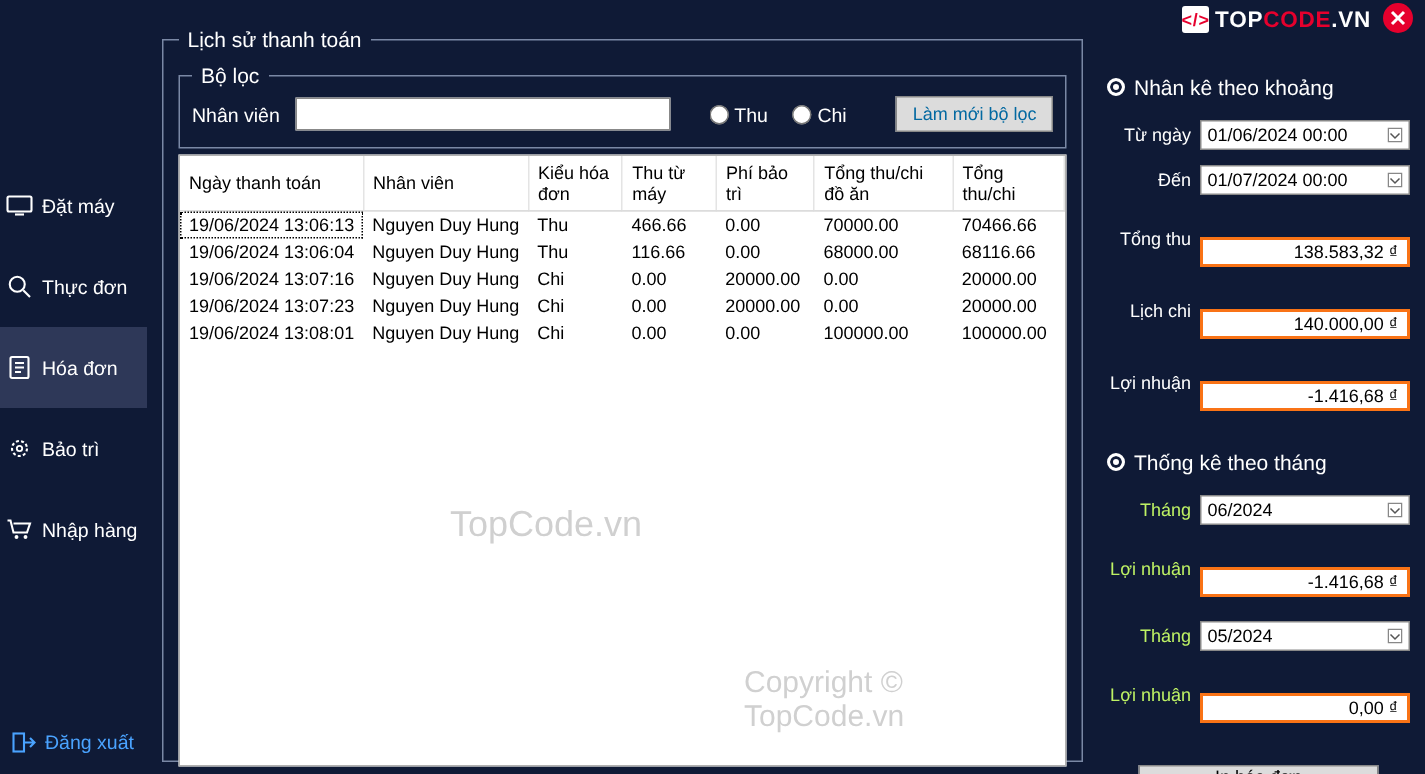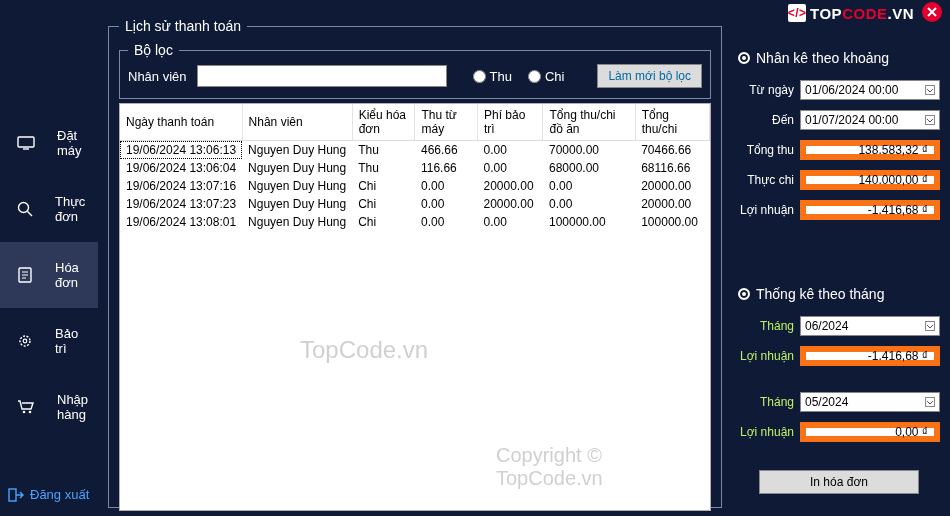--- a/index.html
+++ b/index.html
@@ -1,21 +1,21 @@
 <!DOCTYPE html>
 <html><head>
 <meta charset="utf-8">
 <style>
   * { box-sizing: border-box; margin: 0; padding: 0; }
   html, body { width: 950px; height: 516px; font-family: "Segoe UI", Arial, sans-serif; font-size: 12px; overflow: hidden; }
   body { background: #0f1a36; color: #fff; display: flex; position: relative; }
 
   
   .sidebar { width: 98px; background: #0f1a36; display: flex; flex-direction: column; padding-top: 110px; }
-  .nav-item { display: flex; align-items: center; gap: 22px; padding: 18px 17px; color: #fff; font-size: 13px; cursor: pointer; }
+  .nav-item { display: flex; align-items: center; gap: 6px; padding: 18px 4px; color: #fff; font-size: 13px; cursor: pointer; }
   .nav-item.active { background: #2e3858; }
   .nav-item .ic { width: 18px; height: 18px; display: inline-flex; align-items: center; justify-content: center; }
   .logout { margin-top: auto; display: flex; align-items: center; gap: 6px; color: #4aa3ff; padding: 14px 8px; font-size: 13px; cursor: pointer; }
   svg { display: block; }
 
   
   .main { flex: 1; position: relative; padding: 18px 10px 8px 10px; }
   fieldset.history { border: 1px solid #7a88a5; padding: 8px 10px 10px 10px; height: 490px; position: relative; }
   fieldset legend { padding: 0 6px; font-size: 14px; color: #fff; }
 
@@ -41,21 +41,21 @@
 
   
   .right { width: 218px; padding: 40px 10px 10px 6px; display: flex; flex-direction: column; gap: 6px; }
   .stat-heading { display: flex; align-items: center; gap: 6px; font-size: 14px; margin: 10px 0 8px 0; }
   .stat-heading .rdot { width: 12px; height: 12px; border-radius: 50%; background: #fff; border: 2px solid #fff; box-shadow: inset 0 0 0 2px #0f1a36; }
   .kv { display: flex; align-items: center; gap: 6px; margin-bottom: 4px; }
   .kv .k { width: 56px; text-align: right; font-size: 12px; color: #fff; }
   .kv .k.muted { color: #bef264; }
   .date-input { flex: 1; display: flex; align-items: center; background: #fff; color: #000; height: 20px; border: 1px solid #888; padding: 0 2px 0 4px; font-size: 12px; }
   .date-input .ddicon { margin-left: auto; width: 14px; height: 14px; display: flex; align-items: center; justify-content: center; cursor: pointer; }
-  .val-box { flex: 1; background: #fff; color: #000; height: 20px; border: 6px solid #f97316; padding: 0 6px 0 4px; display: flex; align-items: center; justify-content: flex-end; font-size: 12px; }
+  .val-box { flex: 1; background: #fff; color: #000; height: 20px; border: 2px solid #f97316; padding: 0 6px 0 4px; display: flex; align-items: center; justify-content: flex-end; font-size: 12px; margin-top: 18px; }
   .btn-print { margin-top: 18px; align-self: center; height: 24px; width: 160px; background: #dcdcdc; color: #000; border: 1px solid #888; cursor: pointer; font-size: 12px; }
 
   
   .brand { position: absolute; top: 4px; right: 36px; display: flex; align-items: center; gap: 4px; font-weight: 700; font-size: 15px; letter-spacing: 0.5px; }
   .brand .logo { width: 18px; height: 18px; background: #fff; color: #e6002d; border-radius: 2px; display: flex; align-items: center; justify-content: center; font-size: 12px; font-weight: 900; }
   .brand .red { color: #e6002d; }
   .close-dot { position: absolute; top: 2px; right: 8px; width: 20px; height: 20px; border-radius: 50%; background: #e6002d; color: #fff; display: flex; align-items: center; justify-content: center; font-size: 14px; cursor: pointer; }
 </style>
 </head>
 <body>
@@ -245,21 +245,21 @@
             <path d="M2 4l3 3 3-3" fill="none" stroke="#555"></path>
           </svg>
         </span>
       </div>
   </div>
   <div class="kv">
       <span class="k">Tổng thu</span>
       <div class="val-box">138.583,32 ₫</div>
     </div>
   <div class="kv">
-      <span class="k">Thực chi</span>
+      <span class="k">Lịch chi</span>
       <div class="val-box">140.000,00 ₫</div>
     </div>
   <div class="kv">
       <span class="k">Lợi nhuận</span>
       <div class="val-box">-1.416,68 ₫</div>
     </div>
 
   <div style="height:40px"></div>
 
   <div class="stat-heading">

